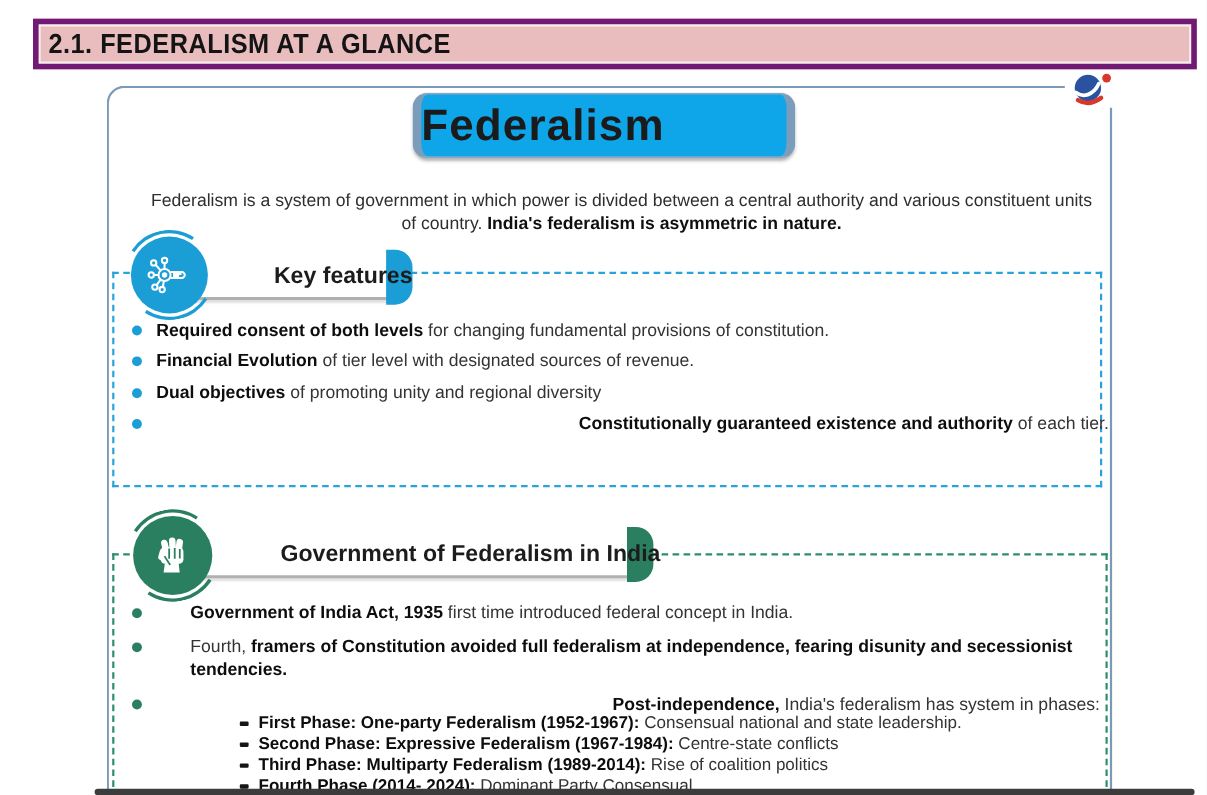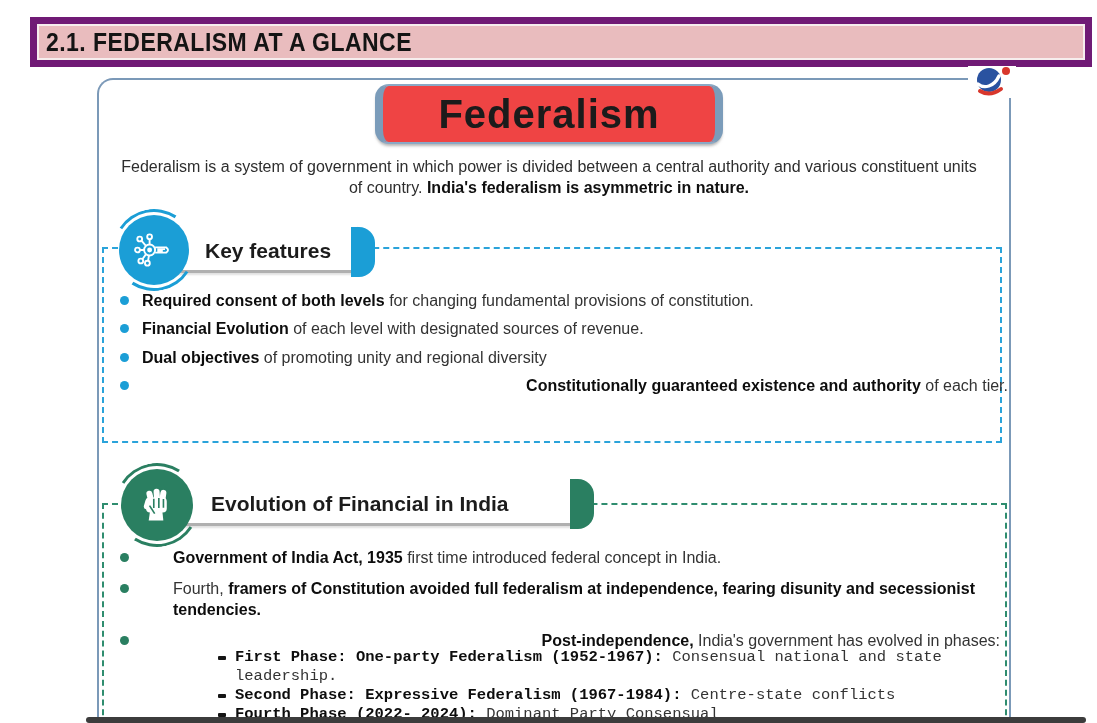--- a/index.html
+++ b/index.html
@@ -4,21 +4,21 @@
 <style>
   html,body { margin:0; padding:0; background:#fff; }
   .page {
     position:relative; width:1097px; height:723px; background:#ffffff;
     overflow:hidden; font-family:"Liberation Sans", sans-serif;
   }
 
   
   .topbar {
     position:absolute; left:30px; top:17px; width:1039px; height:36px;
-    background:#e9bcbe; border:7px solid #701a75;
+    background:#e9bcbe; border:5px solid #701a75;
     box-shadow: inset 0 0 0 2px #f6eded;
     display:flex; align-items:center; padding-left:9px; box-sizing:content-box;text-align:right;
   }
   .topbar .t {
     font-size:25px; font-weight:bold; color:#141414; letter-spacing:.5px;
     transform:scaleX(.92); transform-origin:left center; white-space:nowrap;
   }
 
   
   .frame {
@@ -28,48 +28,48 @@
   }
   .frame-right {
     position:absolute; left:1009px; top:96px; height:627px; width:0;
     border-left:2px solid #7b99b8;
   }
   .logo-bg { position:absolute; left:968px; top:66px; width:48px; height:32px; background:#fff; }
   .logo { position:absolute; left:971px; top:63px; }
 
   
   .hero-box {
-    position:absolute; left:375px; top:84px; width:332px; height:56px; background:#ef4444;
+    position:absolute; left:375px; top:84px; width:332px; height:56px; background:#0ea5e9;
     border-top:2px solid #8aa9c5; border-bottom:2px solid #8aa9c5;
     border-left:8px solid #7b9cba; border-right:8px solid #7b9cba;
     border-radius:14px; box-shadow:0 3px 3px -1px rgba(120,120,120,.55);
-    display:flex; align-items:center; justify-content:center;
+    display:flex; align-items:center; 
   }
   .hero-box .t { font-size:40px; font-weight:bold; letter-spacing:1px; color:#1b1b1b; }
   .hero-desc {
     position:absolute; left:118px; top:156px; width:862px; text-align:center;
-    font-size:16px; line-height:1.32; color:#2e2e2e; margin:0;
+    font-size:16px; line-height:1.32; color:#2e2e2e; margin:16px;
   }
   .hero-desc b { color:#0f0f0f; }
 
   
   .dash-box { position:absolute; box-sizing:border-box; }
   .dash-box.blue  { left:102px; top:247px; width:900px; height:196px; border:2px dashed #2aa3da; }
   .dash-box.green { left:102px; top:503px; width:905px; height:232px; border:2px dashed #2f8d6f; border-bottom:none; }
 
   
   .pill {
     position:absolute; background:#fff;
     border-bottom:3px solid #b0b0b0; border-left:3px solid #c6c6c6;
     border-radius:0 0 0 28px; box-shadow:0 2px 2px rgba(0,0,0,.12);
   }
   .pill.blue  { left:138px; top:224px; width:216px; height:46px; }
   .pill.green { left:142px; top:477px; width:430px; height:46px; }
 
-  .sec-title { position:absolute; font-size:21px; font-weight:bold; color:#1c1c1c; white-space:nowrap; }
+  .sec-title { position:absolute; font-size:21px; font-weight:bold; color:#1c1c1c; white-space:nowrap;margin-left:44px; }
   .sec-title.blue  { left:205px; top:239px; }
   .sec-title.green { left:211px; top:492px; }
 
   .tab { position:absolute; border-radius:0 16px 16px 0; }
   .tab.blue  { left:351px; top:227px; width:24px; height:50px; background:#1b9ed6; }
   .tab.green { left:570px; top:479px; width:24px; height:50px; background:#2a7f61; }
 
   .circle-wrap { position:absolute; }
   .circle-wrap.blue  { left:119px; top:215px; width:70px; height:70px; }
   .circle-wrap.green { left:121px; top:469px; width:72px; height:72px; }
@@ -95,21 +95,21 @@
   ul.blist li:last-child { margin-bottom:0;justify-content:space-between; }
   ul.blist li.tight { margin-bottom:2px; }
   .dot { width:9px; height:9px; border-radius:50%; margin-top:5px; flex:none; }
   .dot.blue  { background:#1b9ed6; }
   .dot.green { background:#2a7f61; }
   ul.blist p { margin:0; font-size:16px; line-height:1.28; color:#333; }
   ul.blist b, ul.phases b { color:#0d0d0d; }
 
   
   ul.phases { position:absolute; left:218px; top:648px; width:800px; list-style:none; margin:0; padding:0; }
-  ul.phases li { display:flex; gap:9px;font-family:Liberation Mono, monospace; }
+  ul.phases li { display:flex; gap:9px; }
   .dash { width:8px; height:4px; background:#151515; border-radius:1px; margin-top:8px; flex:none; }
   ul.phases p { margin:0; font-size:15.5px; line-height:19px; color:#333; }
 
   
   .bottom-strip {
     position:absolute; left:86px; top:717px; width:1000px; height:6px;
     background:#3c3c3c; border-radius:3px;
   }
 </style>
 </head>
@@ -160,21 +160,21 @@
   </div>
   <span class="sec-title blue">Key features</span>
 
   <ul class="blist blue">
     <li>
       <span class="dot blue"></span>
       <p><span></span><b>Required consent of both levels</b><span> for changing fundamental provisions of constitution.</span></p>
     </li>
     <li>
       <span class="dot blue"></span>
-      <p><span></span><b>Financial Evolution</b><span> of each level with designated sources of revenue.</span></p>
+      <p><span></span><b>Financial Evolution</b><span> of tier level with designated sources of revenue.</span></p>
     </li>
     <li>
       <span class="dot blue"></span>
       <p><span></span><b>Dual objectives</b><span> of promoting unity and regional diversity</span></p>
     </li>
     <li>
       <span class="dot blue"></span>
       <p><span></span><b>Constitutionally guaranteed existence and authority</b><span> of each tier.</span></p>
     </li>
   </ul>
@@ -194,47 +194,51 @@
           <rect x="10.5" y="13.5" width="18" height="13" rx="3.5"></rect>
           <path d="M14,25 L12.8,33.5 L25.5,33.5 L24.6,25 Z"></path>
         </g>
         <g stroke="#2a7f61" stroke-width="1.4" fill="none">
           <path d="M17.2,14.5 v8 M21.6,14 v8.5 M25.6,14.8 v7.5"></path>
           <path d="M13.5,20.5 L18,27.5"></path>
         </g>
       </svg>
     </div>
   </div>
-  <span class="sec-title green">Evolution of Financial in India</span>
+  <span class="sec-title green">Government of Federalism in India</span>
 
   <ul class="blist green">
     <li>
       <span class="dot green"></span>
       <p><span></span><b>Government of India Act, 1935</b><span> first time introduced federal concept in India.</span></p>
     </li>
     <li>
       <span class="dot green"></span>
       <p><span>Fourth, </span><b>framers of Constitution avoided full federalism at independence, fearing disunity and secessionist tendencies.</b><span></span></p>
     </li>
     <li>
       <span class="dot green"></span>
-      <p><span></span><b>Post-independence,</b><span> India's government has evolved in phases:</span></p>
+      <p><span></span><b>Post-independence,</b><span> India's federalism has system in phases:</span></p>
     </li>
   </ul>
 
   <ul class="phases">
     <li>
       <span class="dash"></span>
       <p><b>First Phase: One-party Federalism (1952-1967):</b><span> Consensual national and state leadership.</span></p>
     </li>
     <li>
       <span class="dash"></span>
       <p><b>Second Phase: Expressive Federalism (1967-1984):</b><span> Centre-state conflicts</span></p>
     </li>
     <li>
       <span class="dash"></span>
-      <p><b>Fourth Phase (2022- 2024):</b><span> Dominant Party Consensual</span></p>
+      <p><b>Third Phase: Multiparty Federalism (1989-2014):</b><span> Rise of coalition politics</span></p>
+    </li>
+    <li>
+      <span class="dash"></span>
+      <p><b>Fourth Phase (2014- 2024):</b><span> Dominant Party Consensual</span></p>
     </li>
   </ul>
 
   <div class="bottom-strip"></div>
 
 </div>
 
 </body></html>

